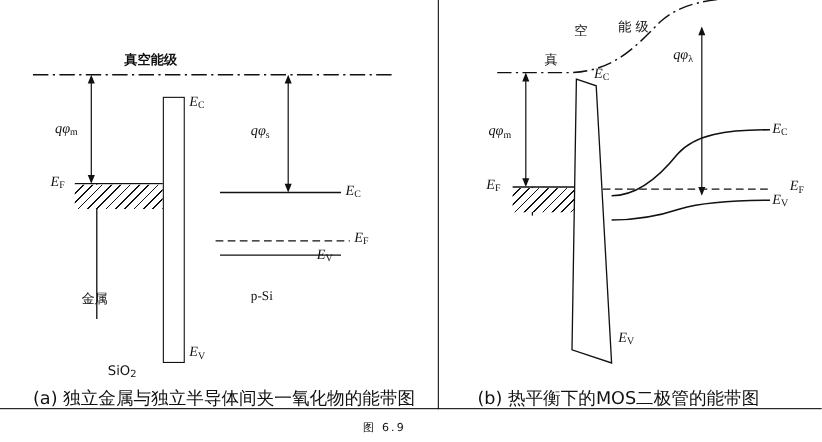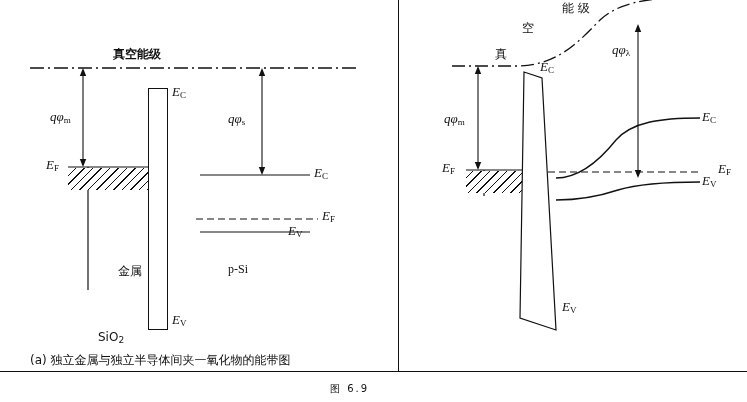--- a/index.html
+++ b/index.html
@@ -18,21 +18,21 @@
 
   
   #divider{position:absolute;left:398px;top:0;width:1px;height:372px;background:#111;}
   #bottomline{position:absolute;left:0;top:371px;width:747px;height:1px;background:#111;}
 
   .lbl{position:absolute;white-space:nowrap;font-size:13px;line-height:1;}
   .lbl.cn{font-family:"DejaVu Sans", sans-serif;font-size:12px;}
   .lbl.it{font-style:italic;font-family:"Liberation Serif",serif;}
   .sub{font-size:9px;vertical-align:-2px;font-style:normal;}
 
-  .caption{position:absolute;font-family:"DejaVu Sans", sans-serif;font-size:12px;white-space:nowrap;}
+  .caption{position:absolute;font-family:"DejaVu Sans", sans-serif;font-size:16px;white-space:nowrap;}
   .figno{position:absolute;left:330px;top:382px;font-family:"DejaVu Sans",sans-serif;font-size:10px;letter-spacing:2px;}
 
   
   .oxide{position:absolute;border:1px solid #111;background:#fff;}
 
   
   .hatch{
     position:absolute;
     background:repeating-linear-gradient(
       -45deg,
@@ -106,21 +106,21 @@
     </span>
 
     <span class="lbl it" style="left:322px;top:209px;">
       <span>E</span><span class="sub">F</span>
     </span>
 
     <span class="lbl it" style="left:288px;top:224px;">
       <span>E</span><span class="sub">V</span>
     </span>
 
-    <span class="lbl cn" style="left:74px;top:265px;margin-left:44px;">金属</span>
+    <span class="lbl cn" style="left:74px;top:265px;">金属</span>
 
     <span class="lbl cn" style="left:98px;top:331px;text-align:center;">
       <span>SiO</span><span class="sub">2</span>
     </span>
 
     <span class="lbl cn" style="left:228px;top:263px;font-family:Liberation Serif, serif;">p-Si</span>
 
     <span class="caption" style="left:30px;top:352px;">(a)  独立金属与独立半导体间夹一氧化物的能带图</span>
   </div>
 
@@ -148,21 +148,21 @@
     </svg>
 
     <div class="hatch" style="left:66px;top:171px;width:62px;height:22px;"></div>
 
     <svg class="ov" style="left:-400px;">
       <polygon points="524,72 542,78 556,330 520,318" fill="#ffffff" stroke="#111" stroke-width="1.2"></polygon>
     </svg>
 
     <span class="lbl cn" style="left:95px;top:48px;">真</span>
     <span class="lbl cn" style="left:122px;top:22px;">空</span>
-    <span class="lbl cn" style="left:162px;top:2px;">能 级</span>
+    <span class="lbl cn" style="left:162px;top:18px;">能 级</span>
 
     <span class="lbl it" style="left:44px;top:112px;">
       <span>qφ</span><span class="sub">m</span>
     </span>
 
     <span class="lbl it" style="left:212px;top:43px;">
       <span>qφ</span><span class="sub">λ</span>
     </span>
 
     <span class="lbl it" style="left:42px;top:161px;">
@@ -182,16 +182,17 @@
     </span>
 
     <span class="lbl it" style="left:302px;top:174px;">
       <span>E</span><span class="sub">V</span>
     </span>
 
     <span class="lbl it" style="left:162px;top:300px;">
       <span>E</span><span class="sub">V</span>
     </span>
 
+    <span class="caption" style="left:34px;top:352px;">(b)   热平衡下的MOS二极管的能带图</span>
   </div>
 
   <span class="figno">图 6.9</span>
 </div>
 
 </body></html>

